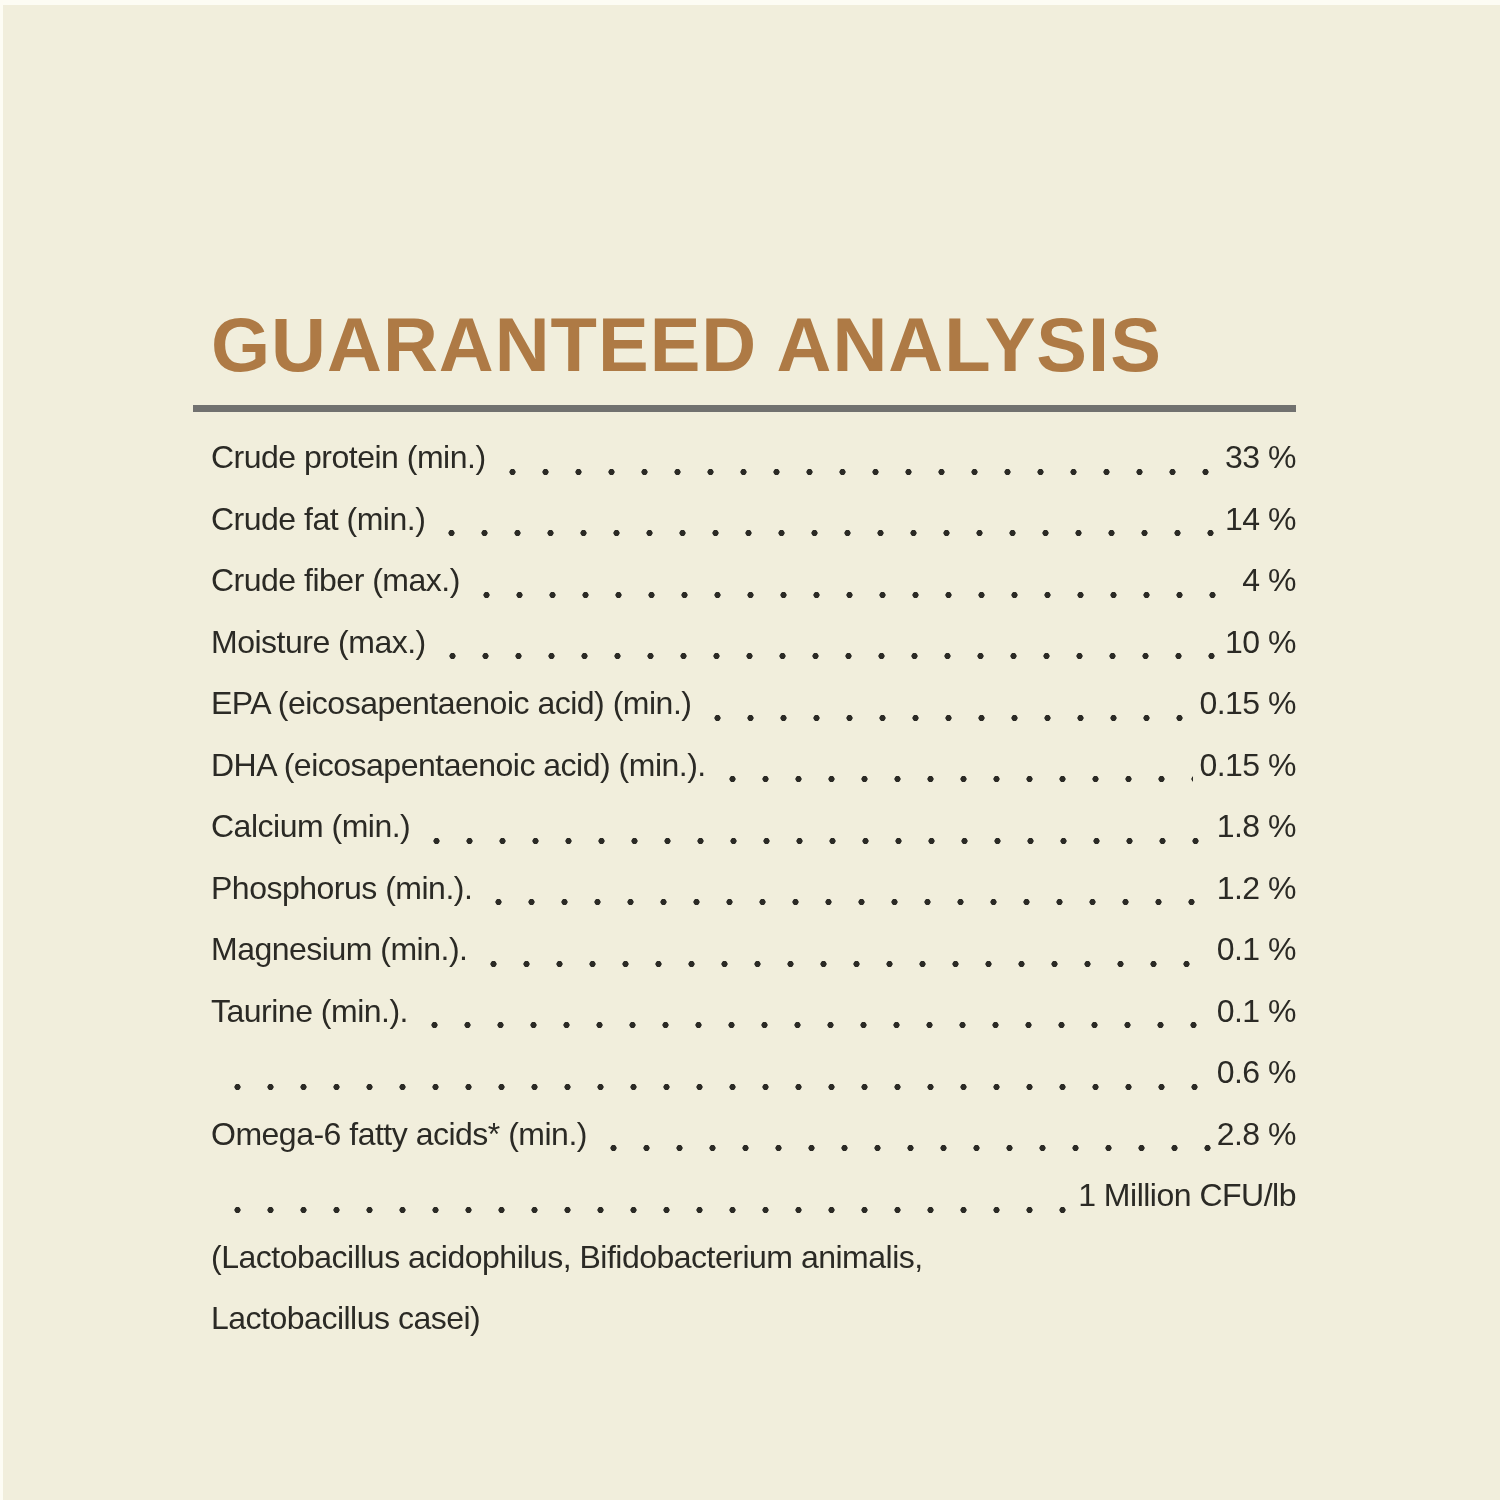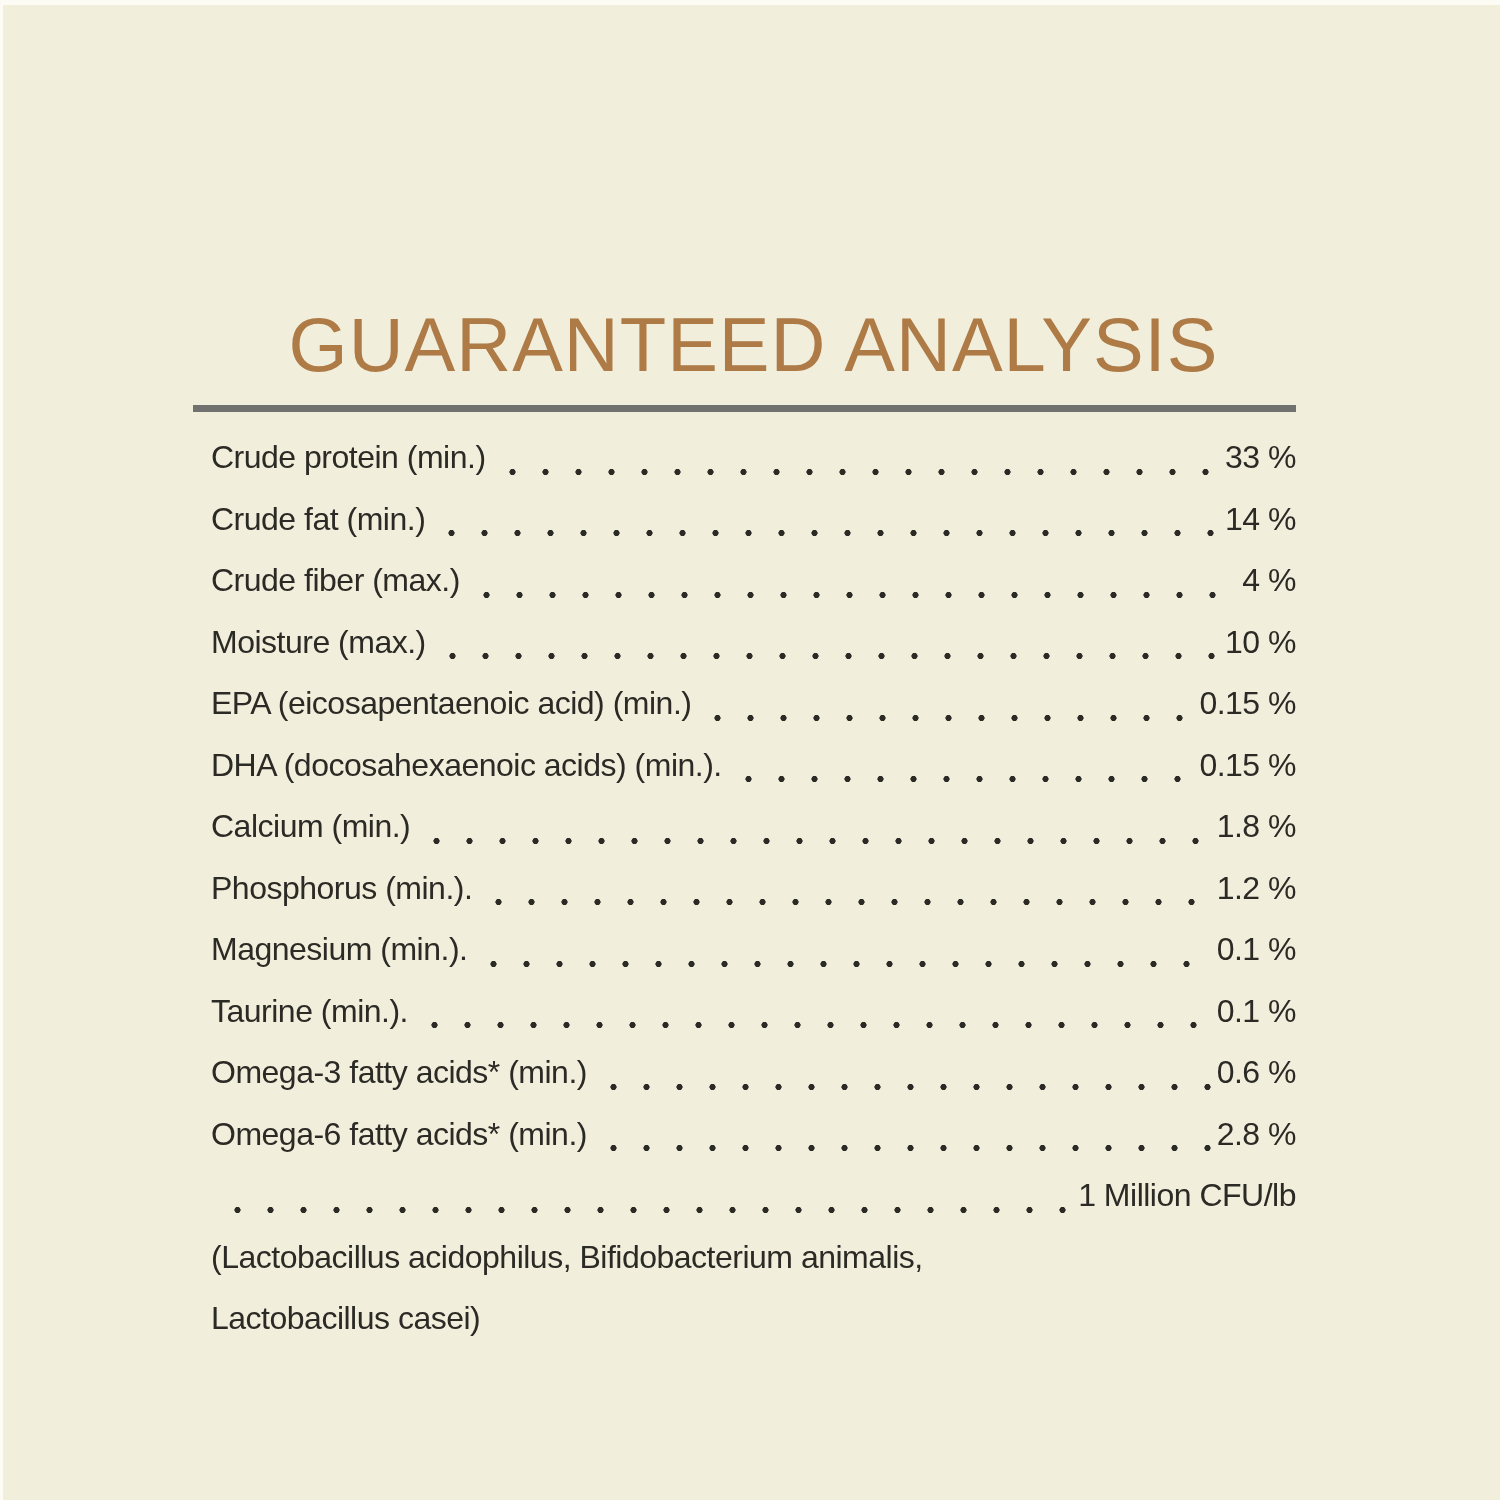--- a/index.html
+++ b/index.html
@@ -17,27 +17,26 @@
   }
   .content {
     position: absolute;
     left: 208px;
     top: 302px;
     width: 1085px;
     color: #2b2a25;
   }
   .title {
     font-size: 76px;
-    font-weight: 400;
+    font-weight: 700;
     letter-spacing: 1px;
     color: #ae7a45;
     line-height: 1;
     white-space: nowrap;
     font-family: "Liberation Sans", sans-serif;
-    text-align: center;
   }
   .rule {
     height: 7px;
     background: #71716f;
     width: 1103px;
     margin-left: -18px;
     margin-top: 22px;
     border: none;
   }
   .rows {
@@ -101,21 +100,21 @@
         <span class="val">10 %</span>
       </div>
 
       <div class="row">
         <span class="lbl">EPA (eicosapentaenoic acid) (min.)</span>
         <span class="dots"></span>
         <span class="val">0.15 %</span>
       </div>
 
       <div class="row">
-        <span class="lbl">DHA (docosahexaenoic acids) (min.).</span>
+        <span class="lbl">DHA (eicosapentaenoic acid) (min.).</span>
         <span class="dots"></span>
         <span class="val">0.15 %</span>
       </div>
 
       <div class="row">
         <span class="lbl">Calcium (min.)</span>
         <span class="dots"></span>
         <span class="val">1.8 %</span>
       </div>
 
@@ -131,21 +130,20 @@
         <span class="val">0.1 %</span>
       </div>
 
       <div class="row">
         <span class="lbl">Taurine (min.).</span>
         <span class="dots"></span>
         <span class="val">0.1 %</span>
       </div>
 
       <div class="row">
-        <span class="lbl">Omega-3 fatty acids* (min.)</span>
         <span class="dots"></span>
         <span class="val">0.6 %</span>
       </div>
 
       <div class="row">
         <span class="lbl">Omega-6 fatty acids* (min.)</span>
         <span class="dots"></span>
         <span class="val">2.8 %</span>
       </div>
 

